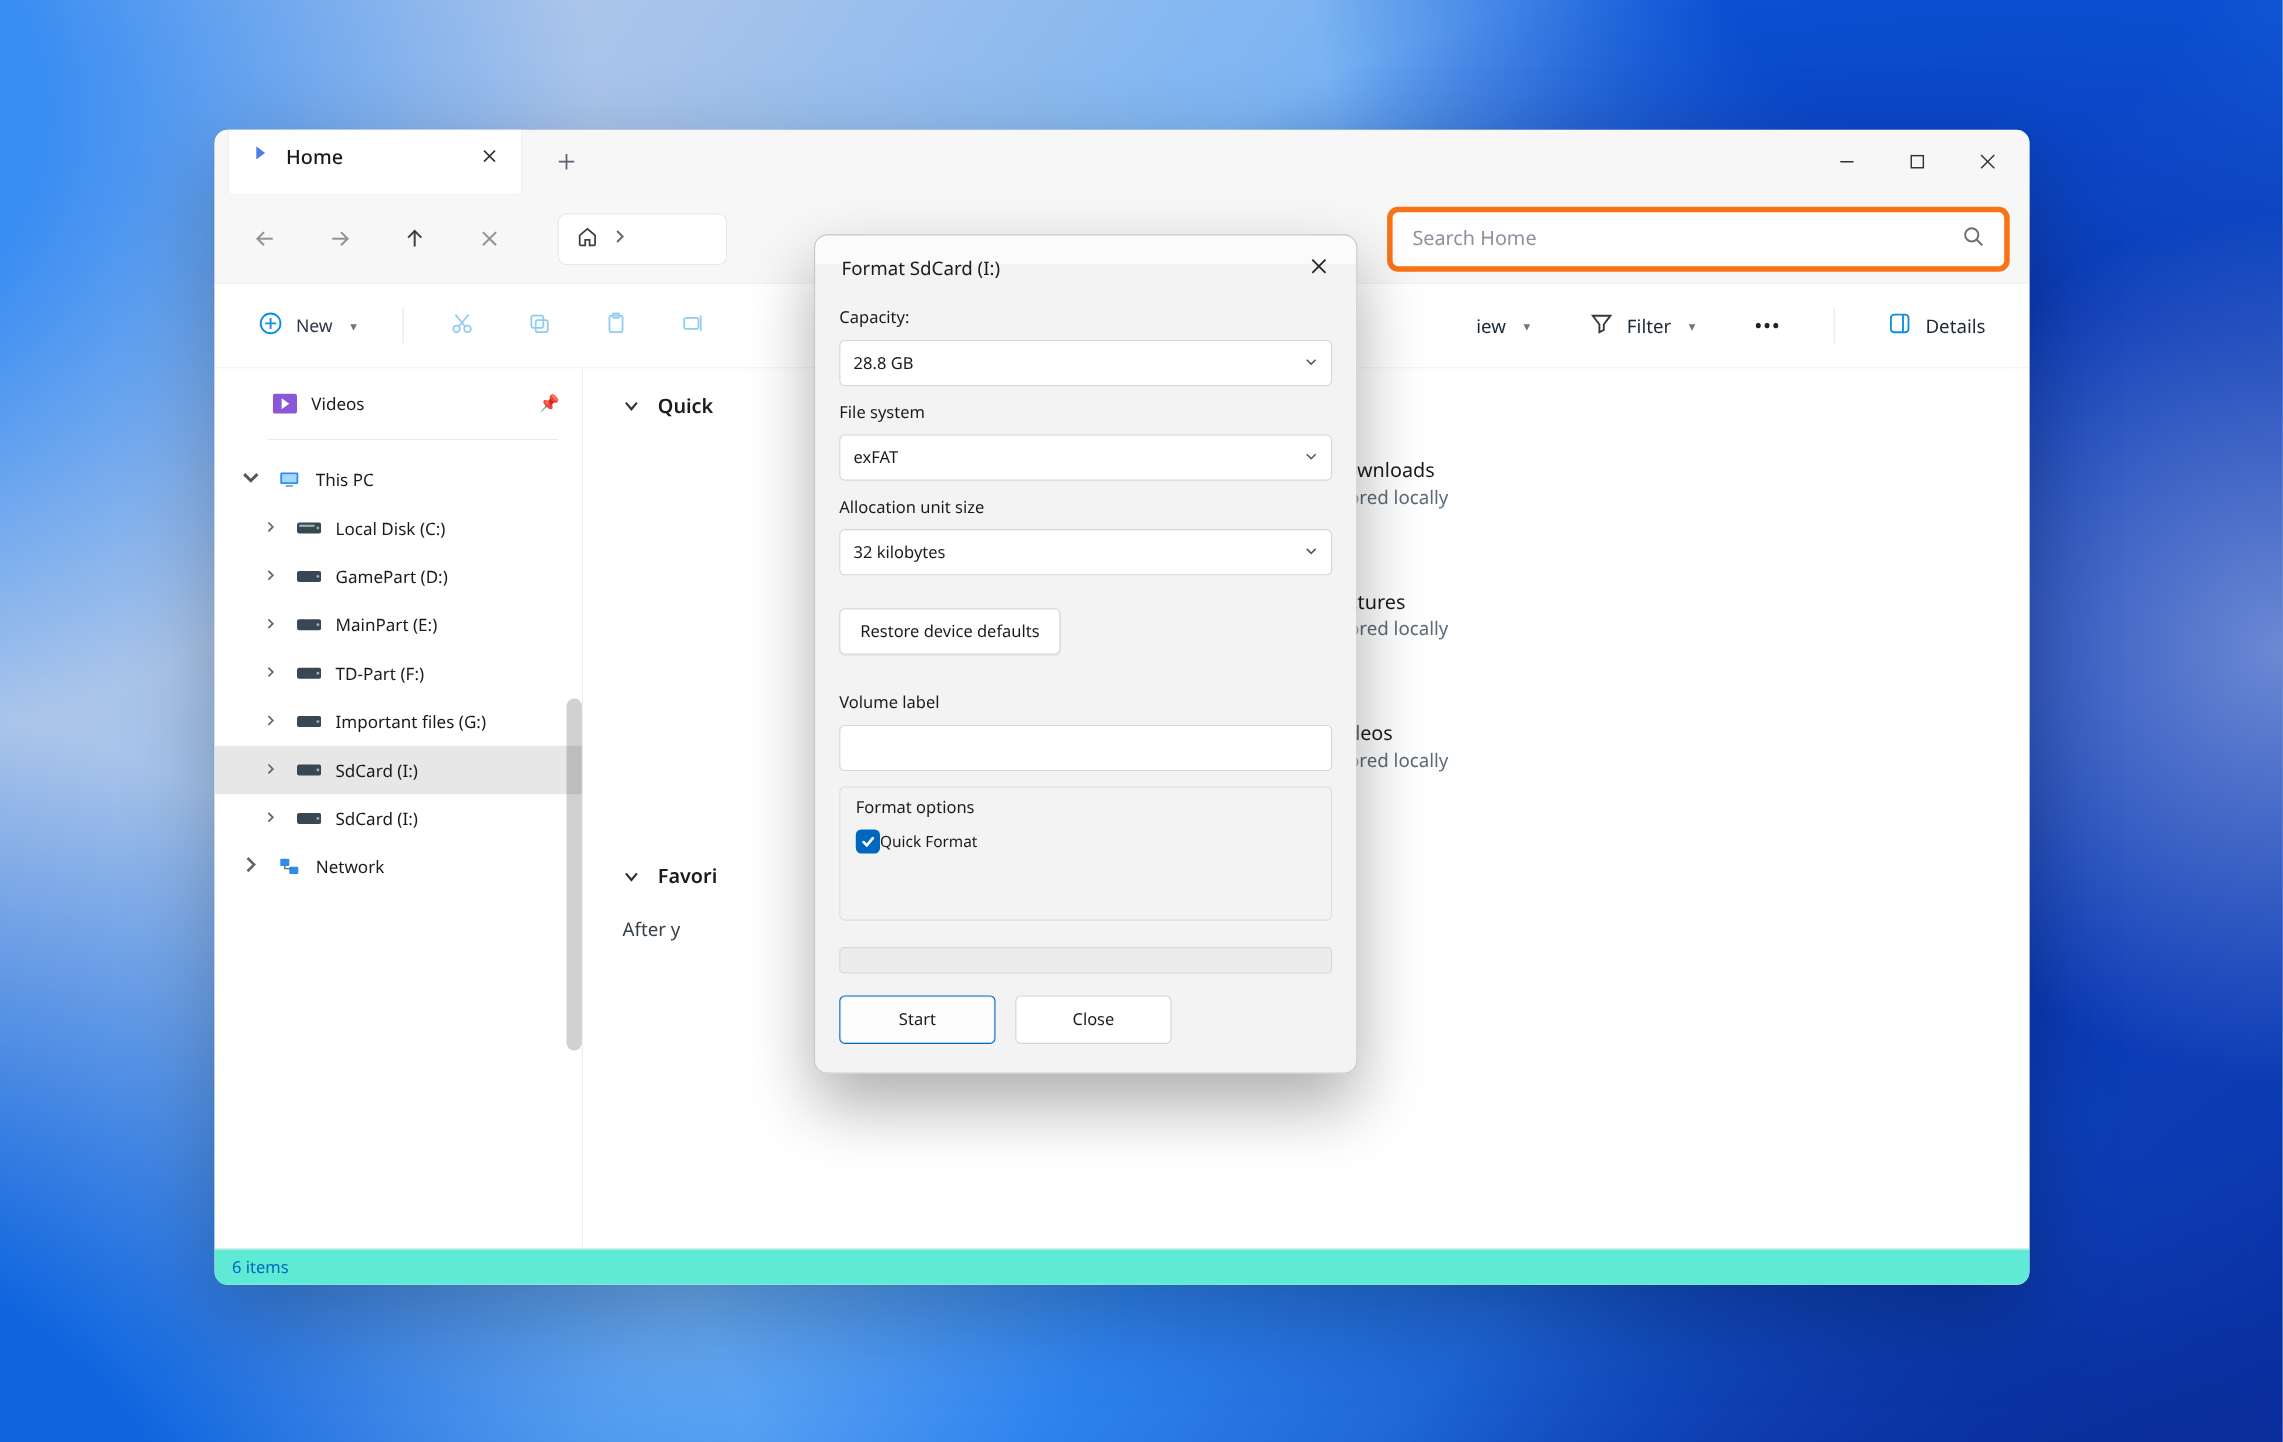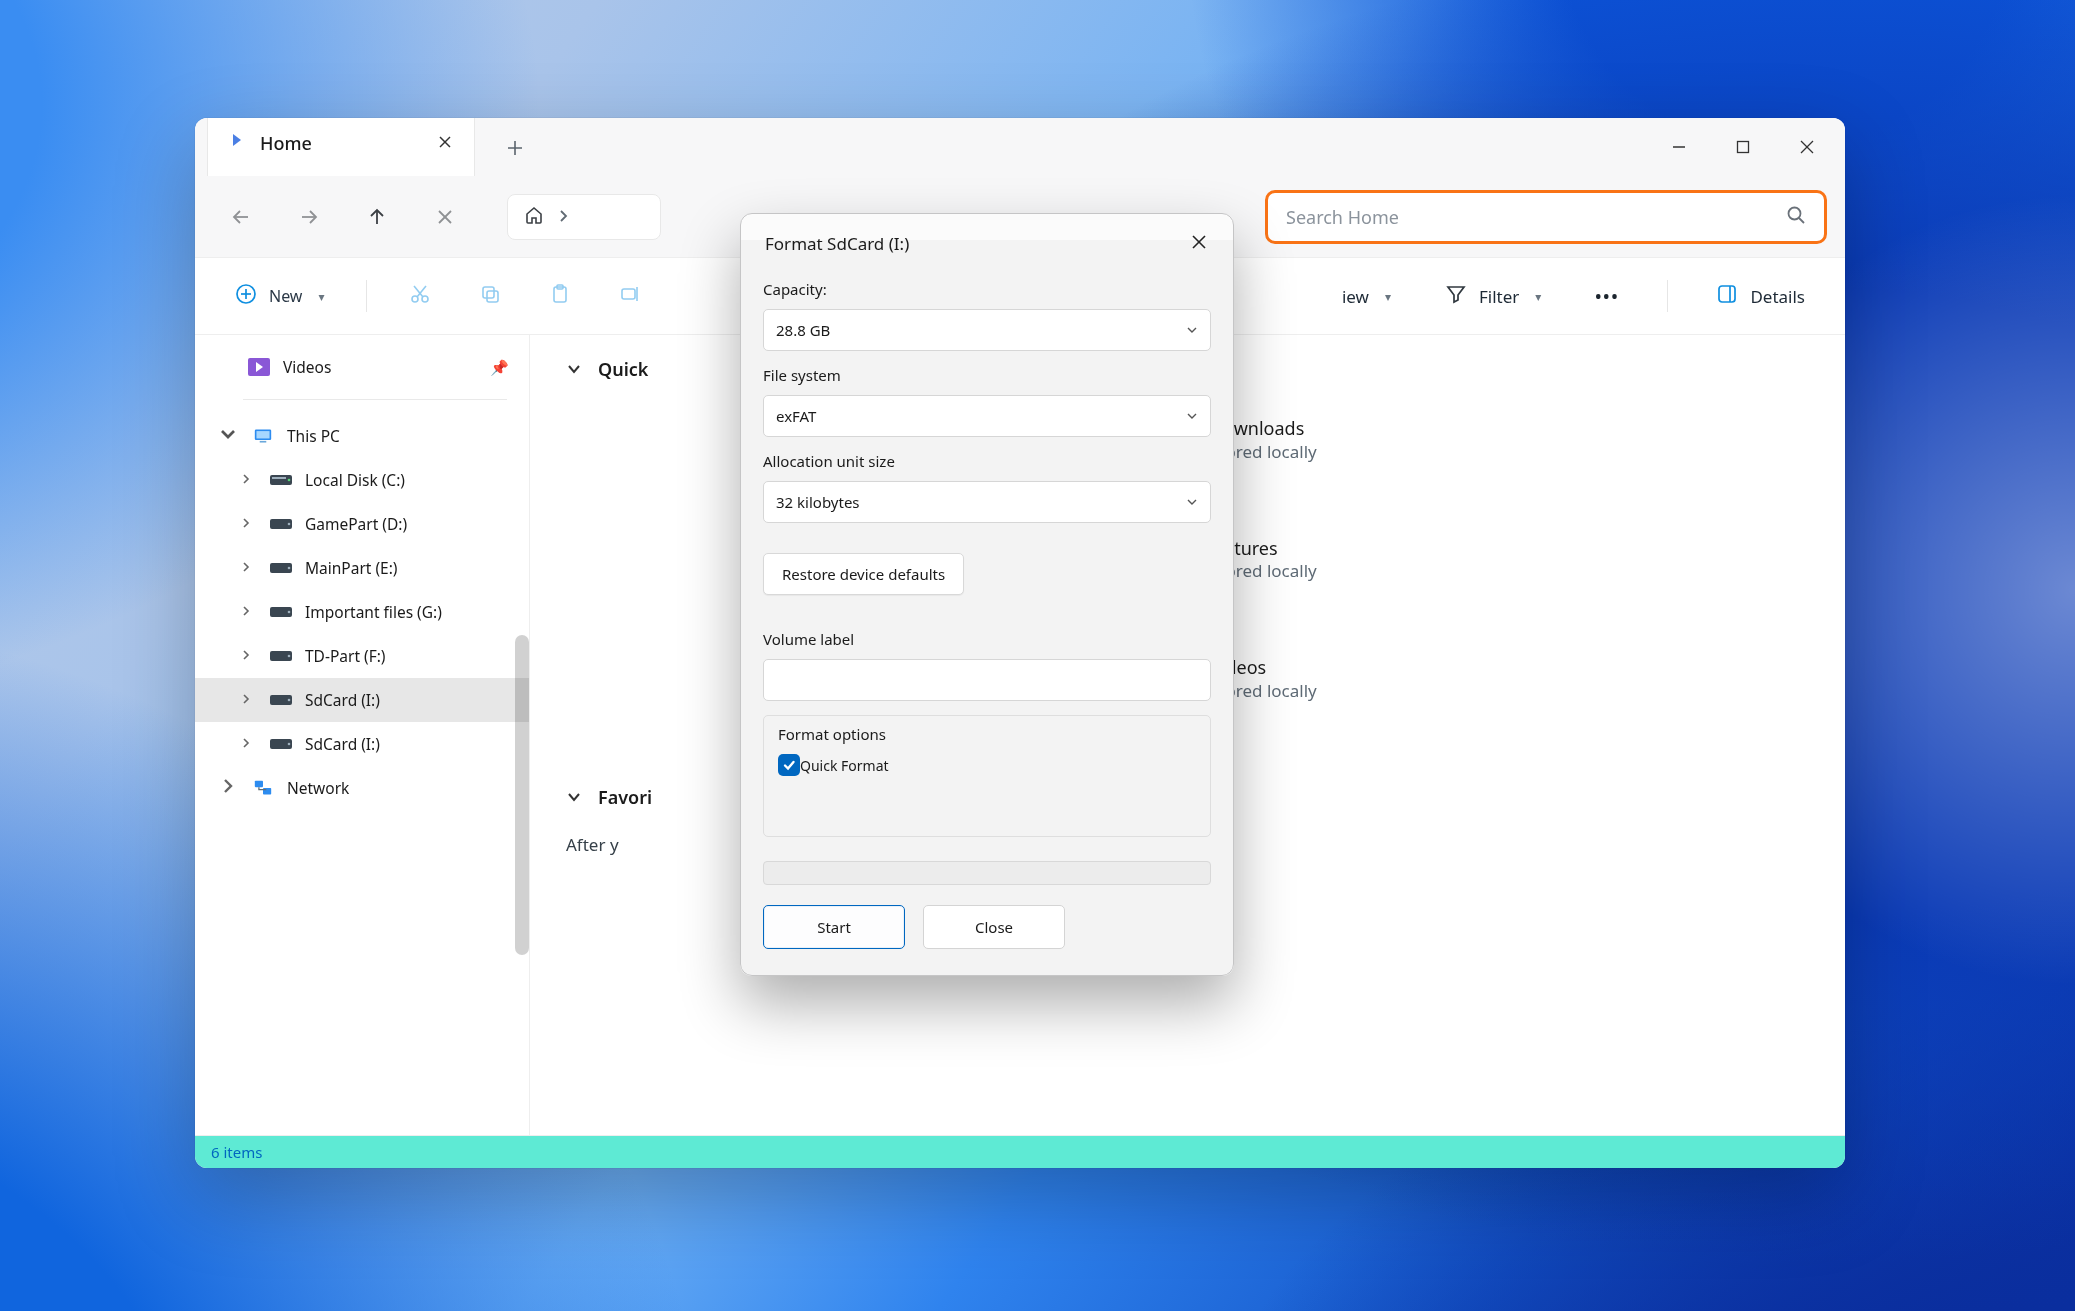--- a/index.html
+++ b/index.html
@@ -63,21 +63,21 @@
     height:80px;background:var(--win-bg);
     display:flex;align-items:center;gap:12px;padding:0 18px;
   }
   .navbtn{width:56px;height:44px;display:flex;align-items:center;justify-content:center;color:#3b3f44;border-radius:6px}
   .navbtn.disabled{opacity:.55}
   .crumb-box{display:flex;align-items:center;gap:14px;background:#fff;border:1px solid #e8e8e8;padding:10px 16px;border-radius:8px;
     
     flex:0 0 auto; min-width:120px;}
   .chev-right{color:#606a73;font-size:14px}
   .spacer-cut{flex:1 1 auto}
-  .search-box{background:#fff;border:3px solid #f97316;border-radius:10px;display:flex;align-items:center;gap:12px;padding:12px 18px;width:520px;justify-content:space-between}
+  .search-box{background:#fff;border:5px solid #f97316;border-radius:10px;display:flex;align-items:center;gap:12px;padding:12px 18px;width:520px;justify-content:space-between}
   .search-box .ph{color:#8b939c;font-size:18px}
   .search-box .mag{color:#6a7179}
 
   .toolbar{
     height:76px;border-top:1px solid #eee;border-bottom:1px solid #eee;
     background:#fff;display:flex;align-items:center;gap:28px;padding:0 30px;
   }
   .tl-btn{display:flex;align-items:center;gap:12px;color:var(--blue-icon);font-size:16px;padding:6px 10px;border-radius:6px}
   .tl-btn.disabled{opacity:.45}
   .tl-label{color:#2b3846}
@@ -376,33 +376,33 @@
       <div class="side-item sub">
         <span class="exp"><svg width="10" height="12" viewBox="0 0 10 12" fill="none" stroke="#666" stroke-width="1.6">
               <polyline points="3,2 7,6 3,10"></polyline>
             </svg></span>
         <span class="ic">
             <svg width="22" height="14" viewBox="0 0 22 14">
               <rect width="22" height="10" y="2" rx="2" fill="#3a4651"></rect>
               <circle cx="19" cy="7" r="1.3" fill="#9fb0bd"></circle>
             </svg>
           </span>
+        <span>TD-Part (F:)</span>
+      </div>
+      <div class="side-item sub">
+        <span class="exp"><svg width="10" height="12" viewBox="0 0 10 12" fill="none" stroke="#666" stroke-width="1.6">
+              <polyline points="3,2 7,6 3,10"></polyline>
+            </svg></span>
+        <span class="ic">
+            <svg width="22" height="14" viewBox="0 0 22 14">
+              <rect width="22" height="10" y="2" rx="2" fill="#3a4651"></rect>
+              <circle cx="19" cy="7" r="1.3" fill="#9fb0bd"></circle>
+            </svg>
+          </span>
         <span>Important files (G:)</span>
-      </div>
-      <div class="side-item sub">
-        <span class="exp"><svg width="10" height="12" viewBox="0 0 10 12" fill="none" stroke="#666" stroke-width="1.6">
-              <polyline points="3,2 7,6 3,10"></polyline>
-            </svg></span>
-        <span class="ic">
-            <svg width="22" height="14" viewBox="0 0 22 14">
-              <rect width="22" height="10" y="2" rx="2" fill="#3a4651"></rect>
-              <circle cx="19" cy="7" r="1.3" fill="#9fb0bd"></circle>
-            </svg>
-          </span>
-        <span>TD-Part (F:)</span>
       </div>
       <div class="side-item sub selected">
         <span class="exp"><svg width="10" height="12" viewBox="0 0 10 12" fill="none" stroke="#666" stroke-width="1.6">
               <polyline points="3,2 7,6 3,10"></polyline>
             </svg></span>
         <span class="ic">
             <svg width="22" height="14" viewBox="0 0 22 14">
               <rect width="22" height="10" y="2" rx="2" fill="#3a4651"></rect>
               <circle cx="19" cy="7" r="1.3" fill="#9fb0bd"></circle>
             </svg>

